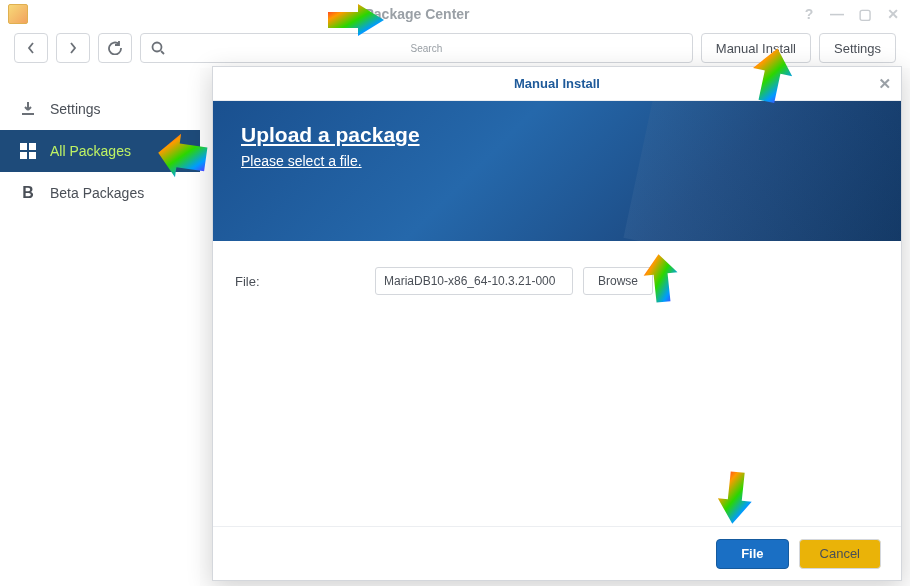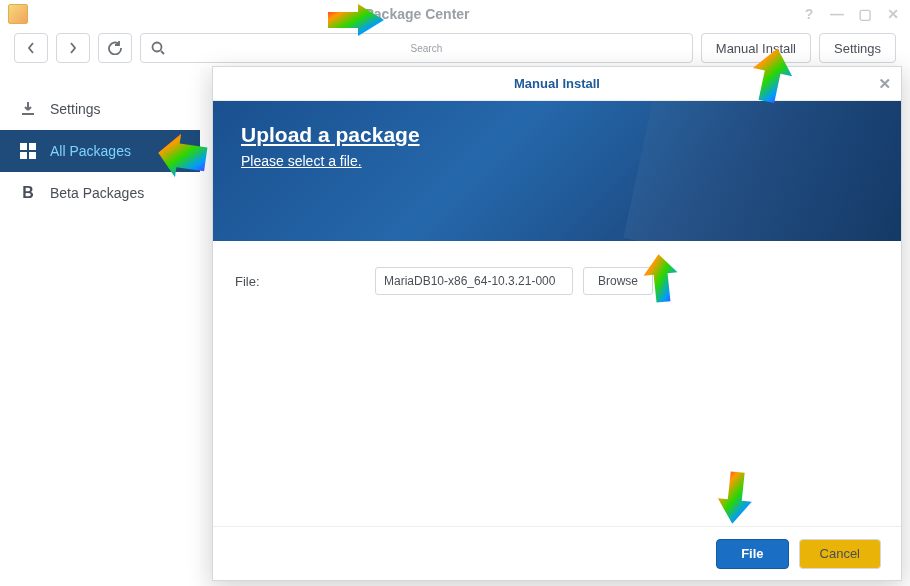--- a/index.html
+++ b/index.html
@@ -18,21 +18,21 @@
 .btn-icon { width: 34px; height: 30px; }
 .search-box { flex: 1; height: 30px; border: 1px solid #d4d7dc; border-radius: 4px; display: flex; align-items: center; padding: 0 10px; color: #9aa0a6; font-size: 13px; gap: 6px; }
 .search-box input { flex: 1; border: none; outline: none; font-size: 10px; color: #3b82f6; text-align: center; }
 .search-box input::placeholder { color: #9aa0a6; }
 .btn-text { height: 30px; padding: 0 14px; }
 
 
 .main { display: flex; height: calc(586px - 28px - 40px); }
 .sidebar { width: 200px; padding-top: 20px; }
 .side-item { height: 42px; display: flex; align-items: center; gap: 12px; padding: 0 18px; color: #4a4f57; font-size: 14px; cursor: pointer; }
-.side-item.active { background: #1e4b7a; color: #7dd3fc; }
+.side-item.active { background: #1e4b7a; color: #bef264; }
 .side-icon { width: 20px; height: 20px; display: inline-flex; align-items: center; justify-content: center; }
 
 .content { flex: 1; background: #fdfdfd; position: relative; }
 
 
 .bg-installs { position: absolute; bottom: 6px; left: 0; right: 0; display: flex; justify-content: space-around; padding: 0 80px; }
 .bg-install-btn { border: 1px solid #d4d7dc; background: #fff; border-radius: 4px; padding: 5px 18px; font-size: 12px; color: #4a4f57; cursor: pointer; }
 
 
 .modal { position: absolute; left: 212px; top: 66px; width: 690px; height: 515px; background: #fff; border: 1px solid #d4d7dc; box-shadow: 0 6px 24px rgba(0,0,0,0.18); display: flex; flex-direction: column; }

